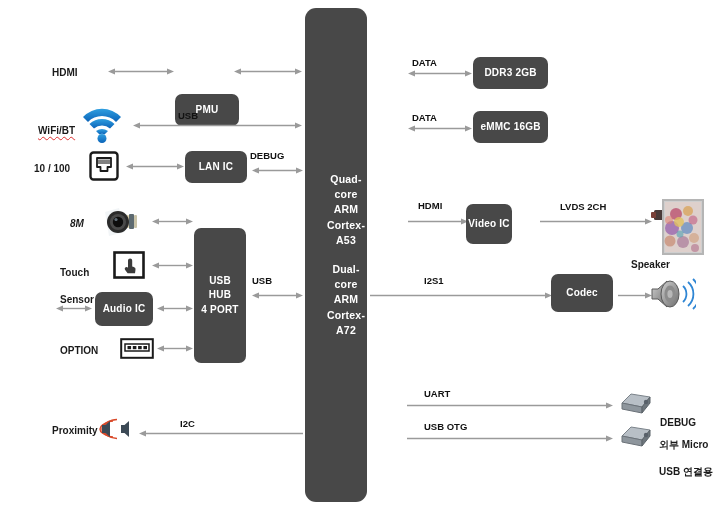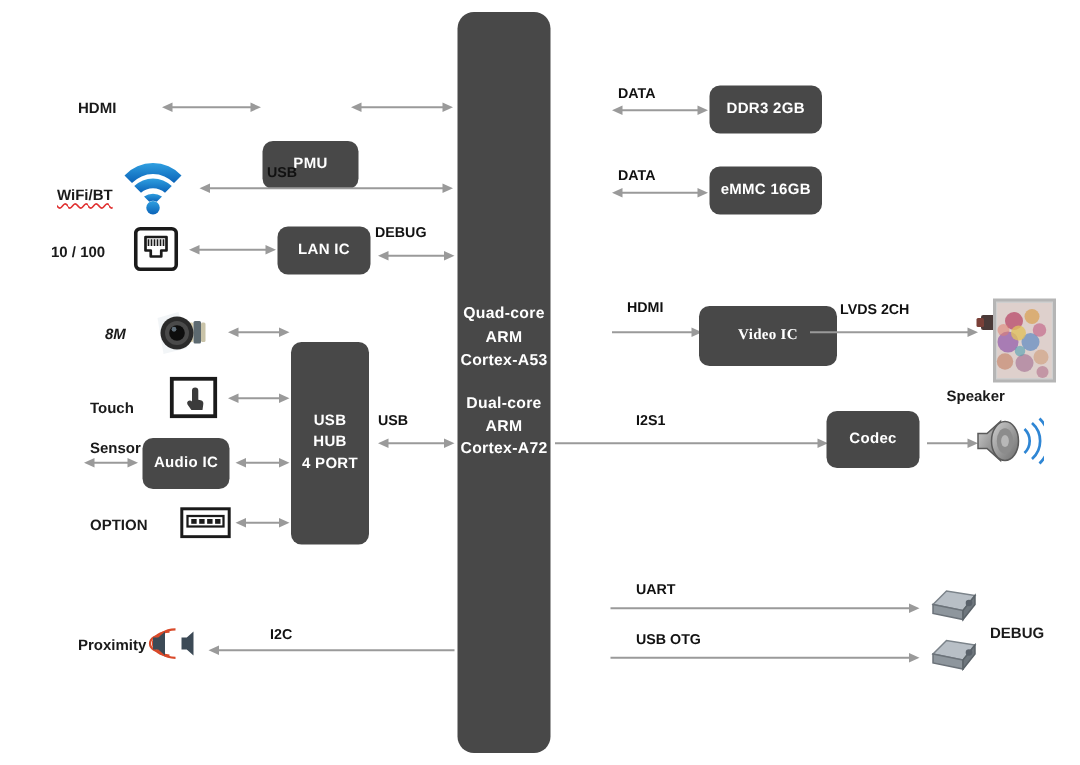--- a/index.html
+++ b/index.html
@@ -31,20 +31,21 @@
     font-weight: bold;
     letter-spacing: .2px;
     line-height: 1.45;
     box-sizing: border-box;
   }
   .blk.soc {
     border-radius: 11px;
     font-size: 10.5px;
     flex-direction: column;
     justify-content: center;
+    padding-left: 20px;
   }
   .blk.soc .grp { margin: 7px 0; }
 
   
   .lbl {
     position: absolute;
     font-size: 10px;
     font-weight: bold;
     color: #1a1a1a;
     line-height: 1.35;
@@ -290,21 +291,21 @@
   </div>
   <div class="blk" style="left:473px; top:111px; width:75px; height:32px;">eMMC 16GB</div>
 
   <div class="lbl sig" style="left:418px; top:200px; width:48px;">HDMI</div>
   <div class="arrow" style="left:408px; top:217px;">
     <svg width="60" height="9" viewBox="0 0 60 9">
       <line x1="0" y1="4.5" x2="54" y2="4.5" stroke="#9a9a9a" stroke-width="1.4"></line>
       <path d="M60 4.5 L53 1.4 L53 7.6 Z" fill="#9a9a9a"></path>
     </svg>
   </div>
-  <div class="blk" style="left:466px; top:204px; width:92px; height:40px;font-family:Liberation Serif, serif;">Video IC</div>
+  <div class="blk" style="left:466px; top:204px; width:46px; height:40px;">Video IC</div>
   <div class="lbl sig" style="left:560px; top:201px; width:72px;">LVDS 2CH</div>
   <div class="arrow" style="left:540px; top:217px;">
     <svg width="112" height="9" viewBox="0 0 112 9">
       <line x1="0" y1="4.5" x2="106" y2="4.5" stroke="#9a9a9a" stroke-width="1.4"></line>
       <path d="M112 4.5 L105 1.4 L105 7.6 Z" fill="#9a9a9a"></path>
     </svg>
   </div>
   <div class="icon" style="left:650px; top:198px;">
     <svg width="54" height="58" viewBox="0 0 54 58">
       <rect x="4" y="12" width="12" height="10" rx="1.5" fill="#4a3a38"></rect>
@@ -390,14 +391,18 @@
     </svg>
   </div>
   <div class="icon" style="left:619px; top:423px;">
     <svg width="34" height="26" viewBox="0 0 34 26">
       <path d="M3 13 L12 4 L31 7 L23 17 Z" fill="#b8bfc6" stroke="#7b838a" stroke-width="1"></path>
       <path d="M3 13 L23 17 L23 23 L3 19 Z" fill="#8e969d" stroke="#6b7279" stroke-width="1"></path>
       <path d="M23 17 L31 7 L31 13 L23 23 Z" fill="#6e767d" stroke="#5b6369" stroke-width="1"></path>
       <circle cx="27" cy="12" r="2.2" fill="#59616a"></circle>
     </svg>
   </div>
+  <div class="lbl left" style="left:659px; top:424px;">
+    <span>외부 Micro</span><br>
+    <span>USB 연결용</span>
+  </div>
 
 </div>
 
 </body></html>

